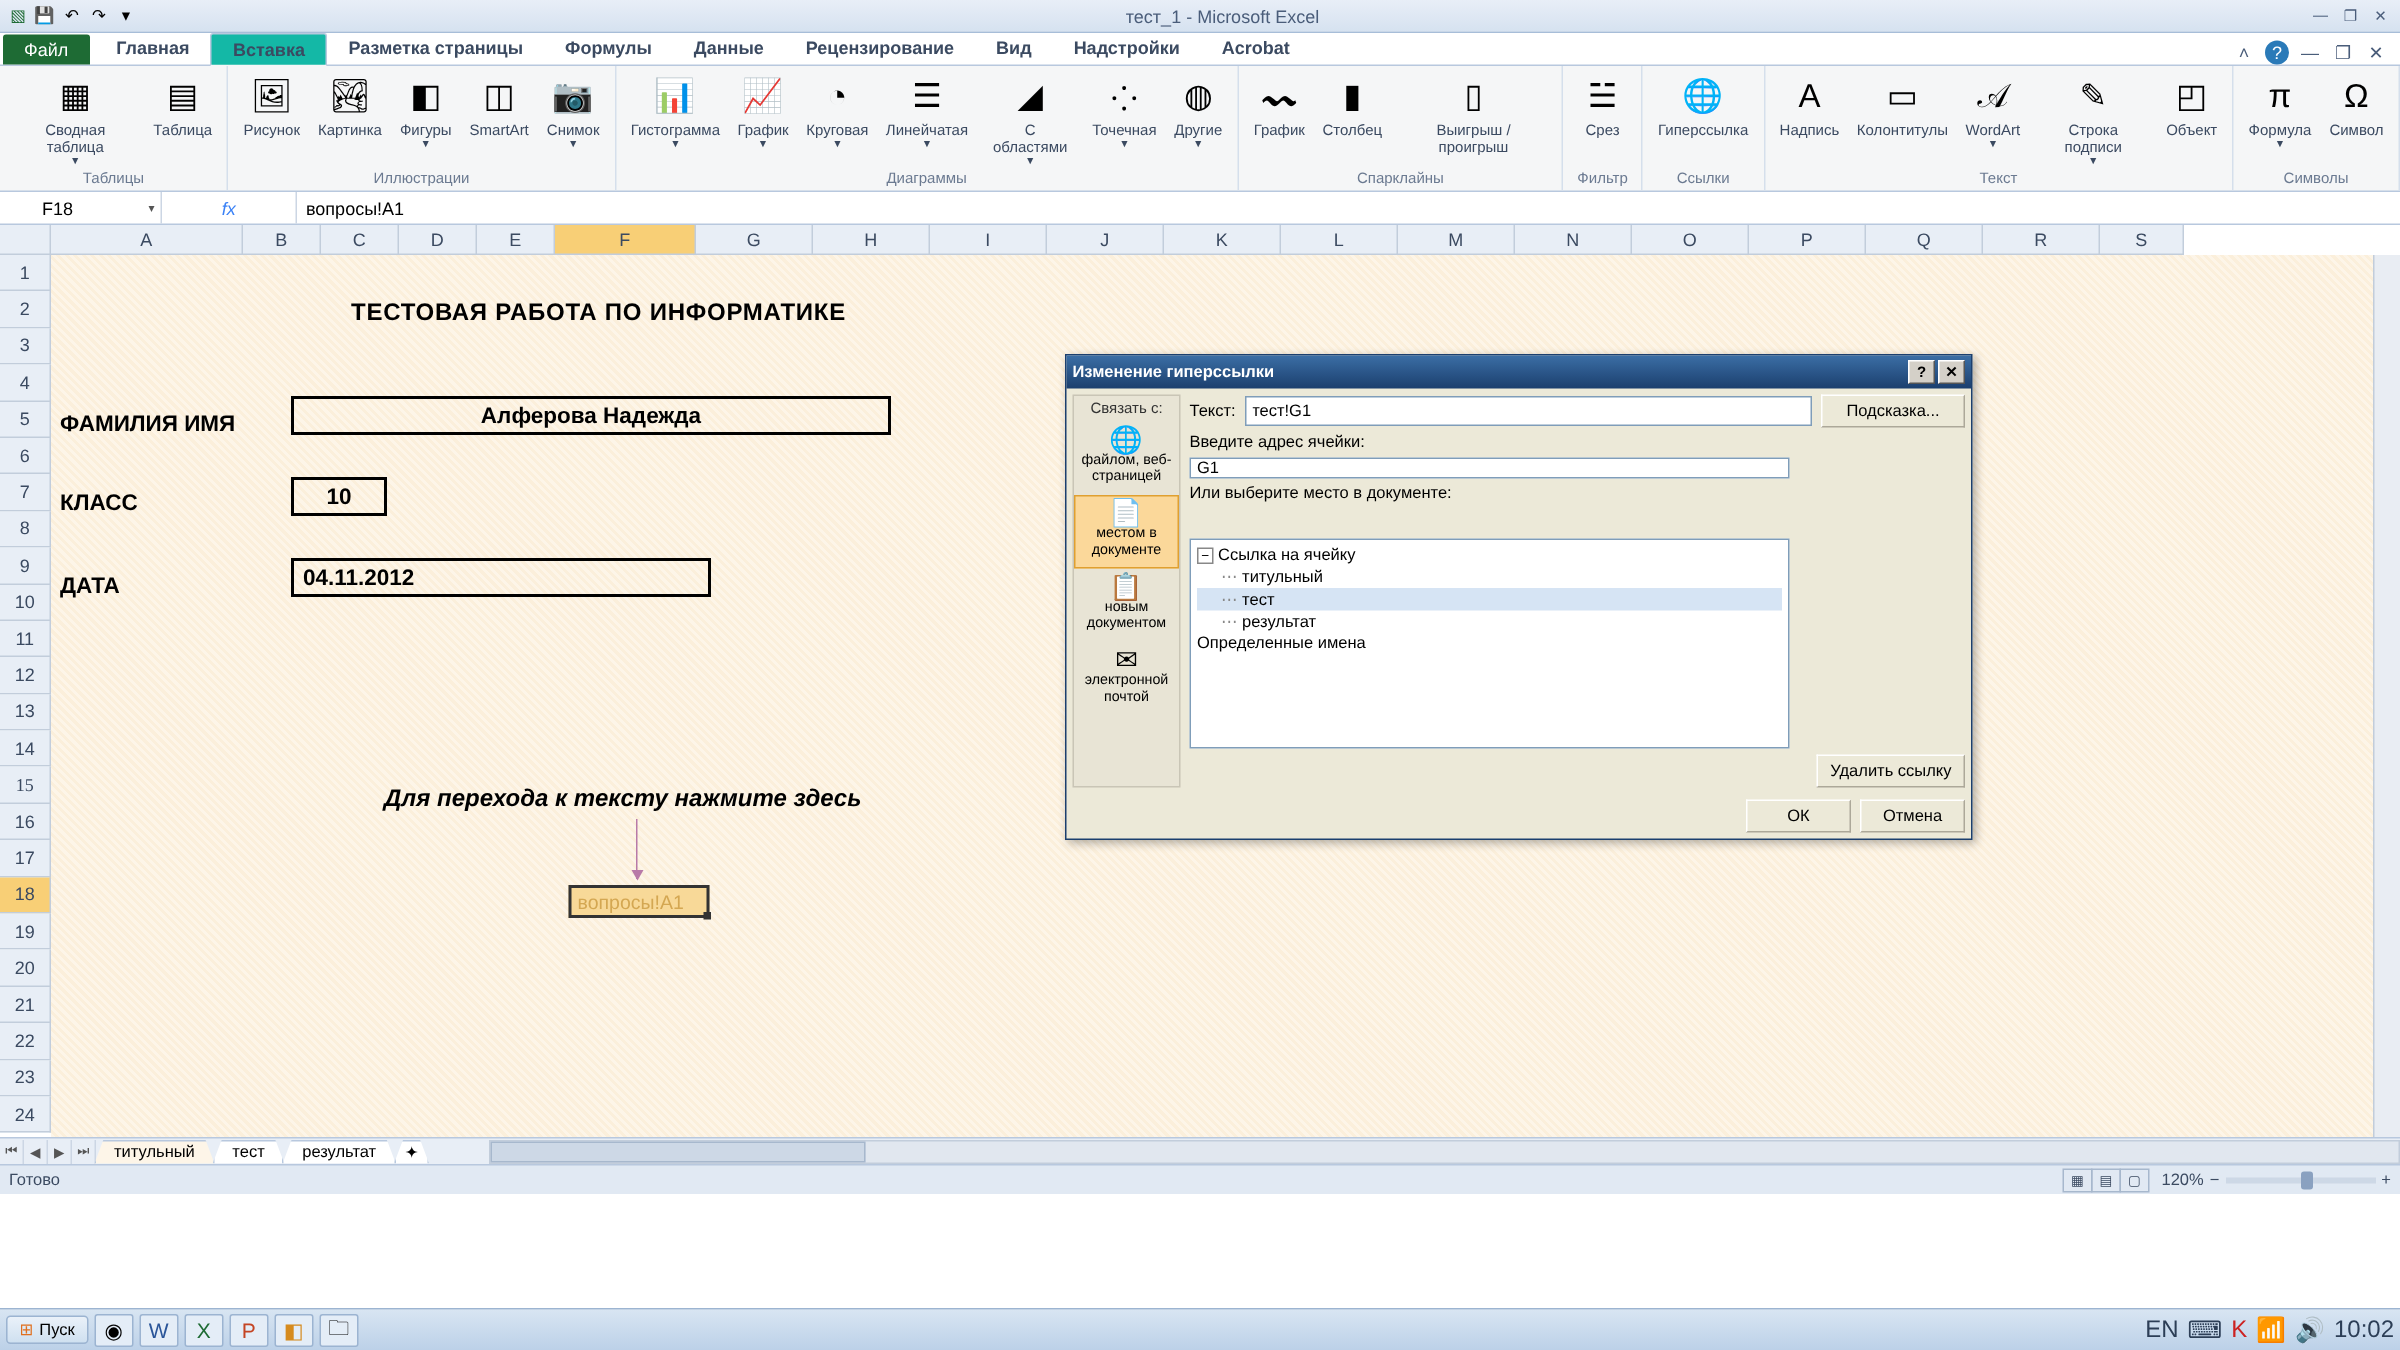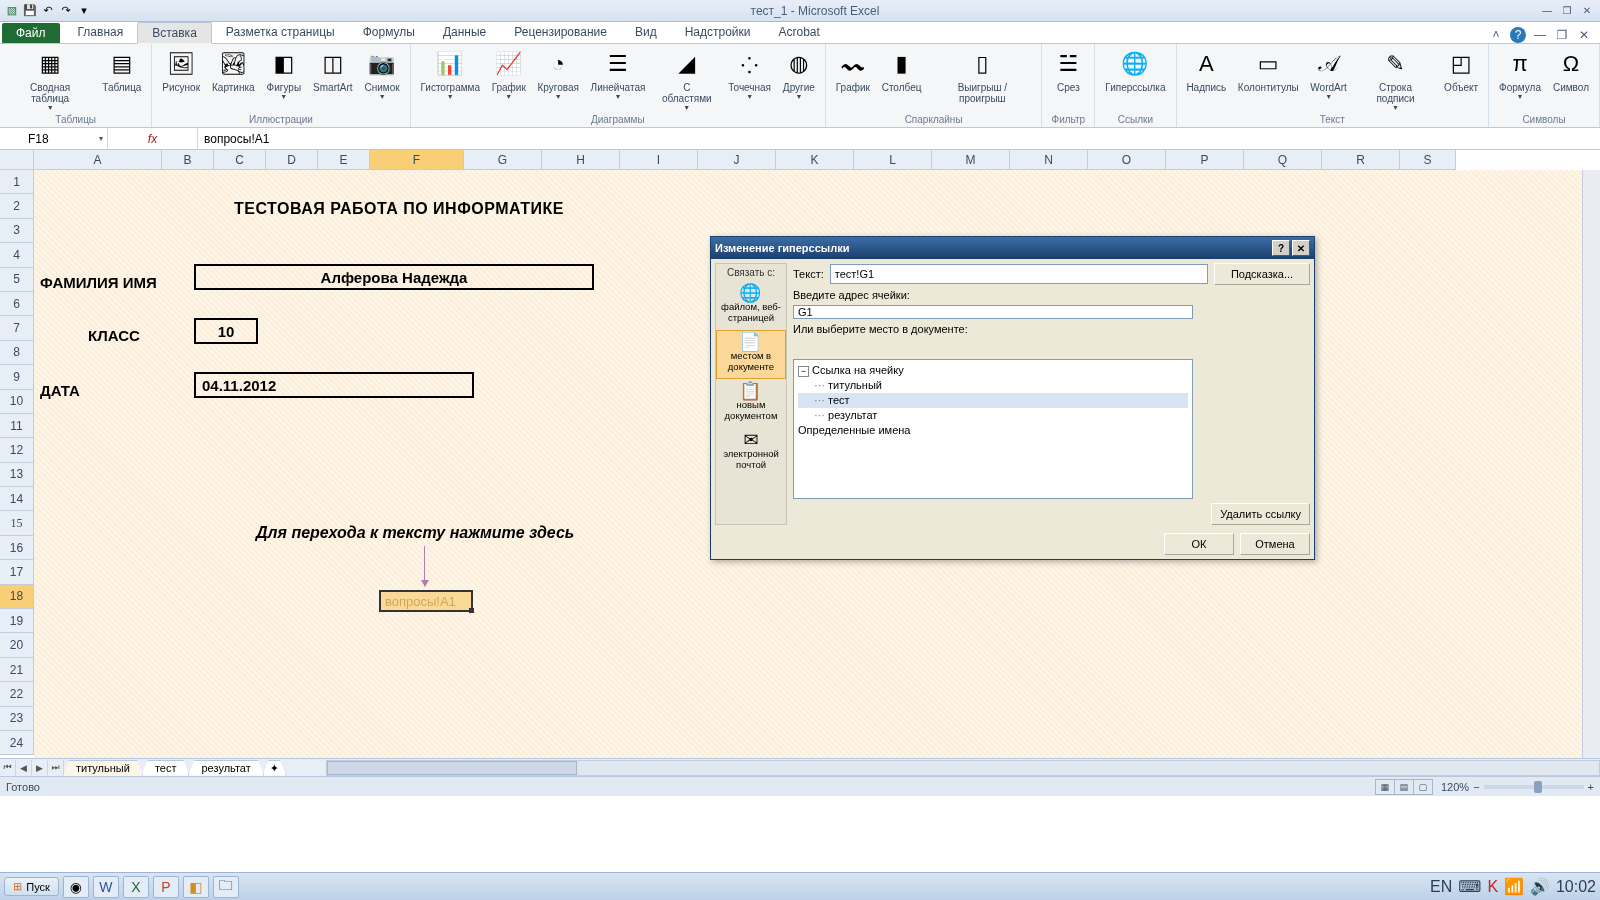--- a/index.html
+++ b/index.html
@@ -10,40 +10,40 @@
 .titlebar .qat { display: flex; gap: 2px; align-items: center; }
 .titlebar .qat .ic { width: 16px; height: 16px; display: flex; align-items: center; justify-content: center; font-size: 11px; cursor: pointer; }
 .titlebar .title { flex: 1; text-align: center; color: #4a5d7a; font-size: 12px; }
 .titlebar .winbtns { display: flex; gap: 2px; }
 .titlebar .winbtns .ic { width: 18px; height: 14px; display:flex; align-items:center; justify-content:center; font-size:10px; color:#4a5d7a; cursor:pointer;}
 
 
 .ribbon-tabs { height: 22px; background: #fff; display: flex; align-items: flex-end; padding-left: 2px; border-bottom: 1px solid #b8c8de; }
 .filetab { background: #1e6b34; color: #fff; padding: 3px 14px; font-size: 12px; border-radius: 2px 2px 0 0; margin-right: 4px; cursor:pointer;}
 .rtab { padding: 3px 14px; font-size: 12px; color: #3b4a61; cursor: pointer; }
-.rtab.active { background: #e5e5e5; border: 1px solid #b8c8de; border-bottom: 1px solid #f5f6f7; border-radius: 2px 2px 0 0; margin-bottom: -1px; }
+.rtab.active { background: #14b8a6; border: 1px solid #b8c8de; border-bottom: 1px solid #f5f6f7; border-radius: 2px 2px 0 0; margin-bottom: -1px; }
 .ribbon-tabs .spacer { flex:1; }
 .ribbon-tabs .help-icons { display:flex; gap:6px; padding-right:8px; align-items:center;}
 .ribbon-tabs .help-icons span { width:16px; height:16px; display:flex; align-items:center; justify-content:center; color:#4a5d7a; font-size:12px; cursor:pointer;}
 
 
 .ribbon { height: 84px; background: #f5f6f7; border-bottom: 1px solid #b8c8de; display: flex; }
 .rgroup { border-right: 1px solid #d5dfec; padding: 2px 6px 0 6px; display: flex; flex-direction: column; }
 .rgroup .items { flex: 1; display: flex; gap: 4px; align-items: flex-start; }
 .rbtn { display: flex; flex-direction: column; align-items: center; justify-content: flex-start; padding: 2px 4px; cursor: pointer; min-width: 40px; }
 .rbtn .icn { width: 32px; height: 32px; display:flex; align-items:center; justify-content:center; font-size:22px; }
 .rbtn .lbl { font-size: 10px; text-align: center; line-height: 11px; color: #3b4a61; margin-top:2px; }
 .rbtn .drop { font-size: 7px; color: #3b4a61; }
 .rgroup .gname { font-size: 10px; text-align: center; color: #6b7a91; padding-bottom: 2px; }
 
 
 .formulabar { height: 22px; border-bottom: 1px solid #b8c8de; display: flex; align-items: center; background:#fff;}
 .namebox { width: 108px; border-right: 1px solid #ccd6e4; padding-left: 28px; font-size: 12px; height:100%; display:flex; align-items:center; position:relative;}
 .namebox::after{content:"▾"; position:absolute; right:4px; font-size:8px; color:#555;}
-.fxlabel { width: 90px; text-align:center; font-style: italic; font-size: 12px; color:#b91c1c; border-right:1px solid #ccd6e4; height:100%; display:flex; align-items:center; justify-content:center;}
+.fxlabel { width: 90px; text-align:center; font-style: italic; font-size: 12px; color:#3b82f6; border-right:1px solid #ccd6e4; height:100%; display:flex; align-items:center; justify-content:center;}
 .formulaval { flex:1; padding-left: 6px; font-size: 12px; height:100%; display:flex; align-items:center;}
 
 
 .gridwrap { position:relative; height: 608px; overflow:hidden;}
 .corner { position:absolute; left:0; top:0; width:34px; height:20px; background:#e8eef6; border-right:1px solid #c2cddb; border-bottom:1px solid #c2cddb;}
 .colheads { position:absolute; left:34px; top:0; height:20px; display:flex;}
 .ch { height:20px; background:#e8eef6; border-right:1px solid #c2cddb; border-bottom:1px solid #c2cddb; display:flex; align-items:center; justify-content:center; font-size:12px; color:#3b4a61; cursor:pointer;}
 .ch.sel { background: #f8cf76; }
 .rowheads { position:absolute; left:0; top:20px; width:34px;}
 .rh { width:34px; background:#e8eef6; border-right:1px solid #c2cddb; border-bottom:1px solid #c2cddb; display:flex; align-items:center; justify-content:center; font-size:12px; color:#3b4a61; cursor:pointer;}
@@ -124,21 +124,21 @@
   <div class="title">тест_1 - Microsoft Excel</div>
   <div class="winbtns">
     <span class="ic">—</span>
     <span class="ic">❐</span>
     <span class="ic">✕</span>
   </div>
 </div>
 
 <div class="ribbon-tabs">
   <div class="filetab">Файл</div>
-  <div id="rtabs" style="display: flex;">
+  <div id="rtabs" style="display: flex; font-weight: bold;">
       <div class="rtab">Главная</div>
       <div class="rtab active">Вставка</div>
       <div class="rtab">Разметка страницы</div>
       <div class="rtab">Формулы</div>
       <div class="rtab">Данные</div>
       <div class="rtab">Рецензирование</div>
       <div class="rtab">Вид</div>
       <div class="rtab">Надстройки</div>
       <div class="rtab">Acrobat</div>
     </div>
@@ -368,21 +368,21 @@
       <div class="rh" style="height: 24.4px;">20</div>
       <div class="rh" style="height: 24.4px;">21</div>
       <div class="rh" style="height: 24.4px;">22</div>
       <div class="rh" style="height: 24.4px;">23</div>
       <div class="rh" style="height: 24.4px;">24</div>
     </div>
   <div class="cells">
     <div class="ws-title">ТЕСТОВАЯ РАБОТА ПО ИНФОРМАТИКЕ</div>
     <div class="ws-label" style="left:6px; top:104px;">ФАМИЛИЯ ИМЯ</div>
     <div class="ws-box" style="left:160px; top:94px; width:400px; height:26px; justify-content:center;">Алферова Надежда</div>
-    <div class="ws-label" style="left:6px; top:157px;margin-left:48px;">КЛАСС</div>
+    <div class="ws-label" style="left:6px; top:157px;">КЛАСС</div>
     <div class="ws-box" style="left:160px; top:148px; width:64px; height:26px; justify-content:center;">10</div>
     <div class="ws-label" style="left:6px; top:212px;">ДАТА</div>
     <div class="ws-box" style="left:160px; top:202px; width:280px; height:26px;">04.11.2012</div>
     <div class="ws-link" style="left:222px; top:354px;">Для перехода  к тексту нажмите здесь</div>
     <div class="ws-arrow" style="left:390px; top:376px;"></div>
     <div class="ws-selcell" style="left:345px; top:420px; width:94px; height:22px;">
         <div class="faded">вопросы!A1</div>
       </div>
   </div>
   <div class="vscroll"></div>

